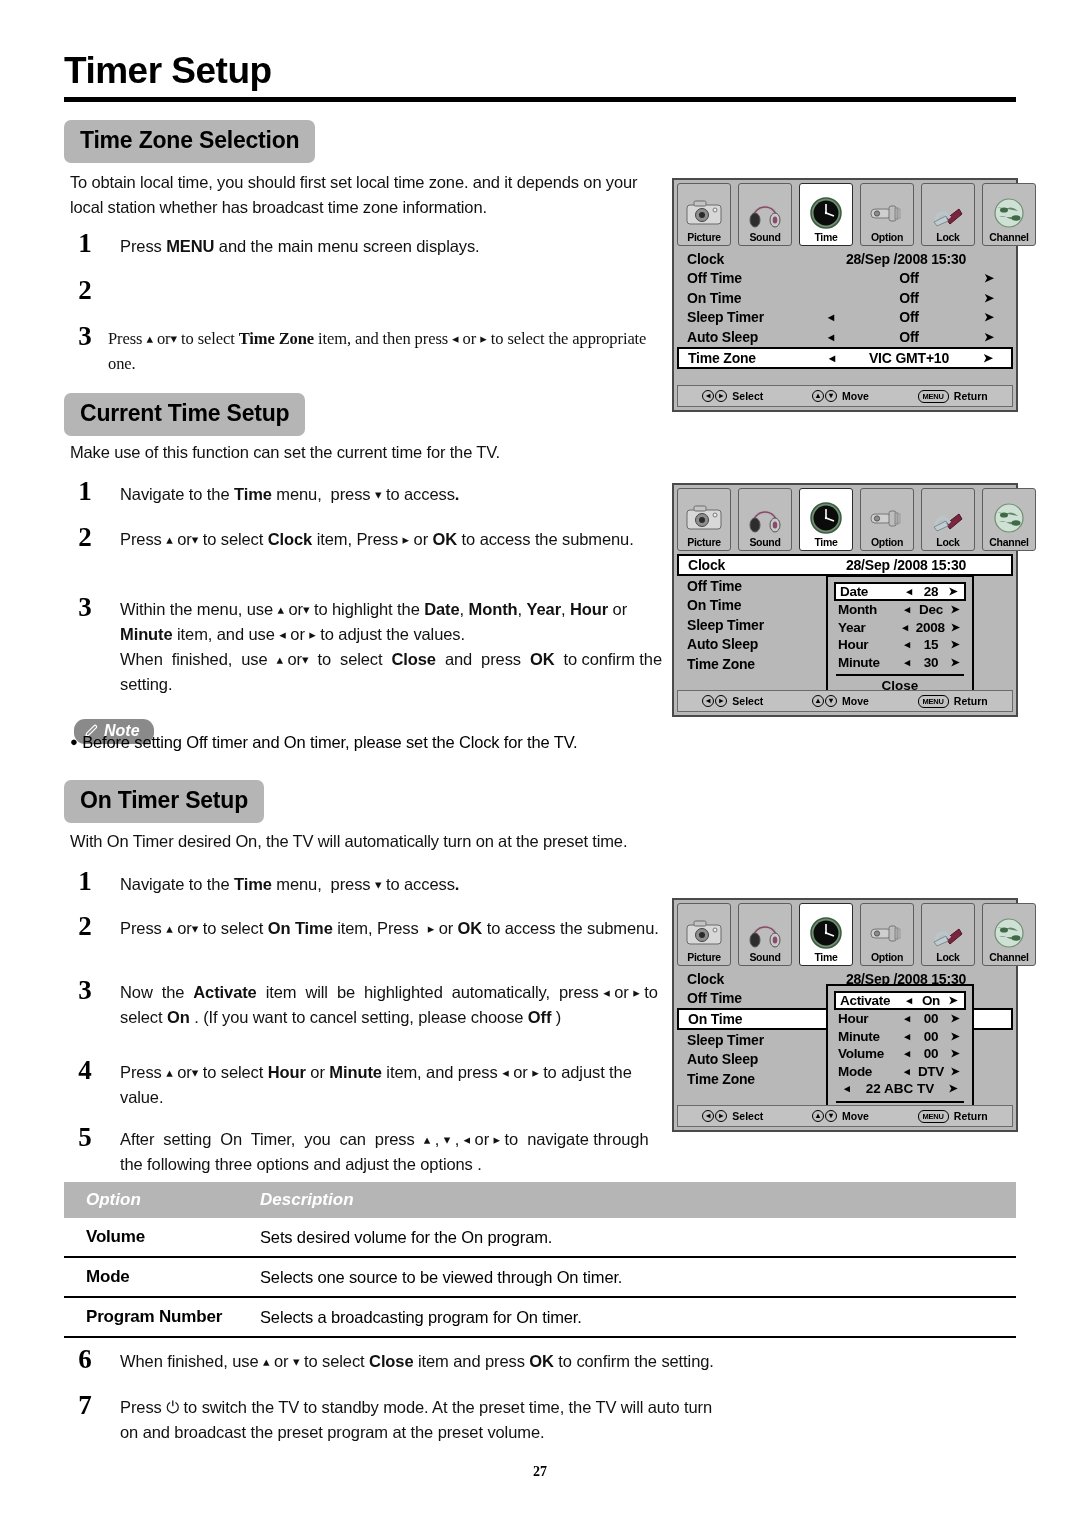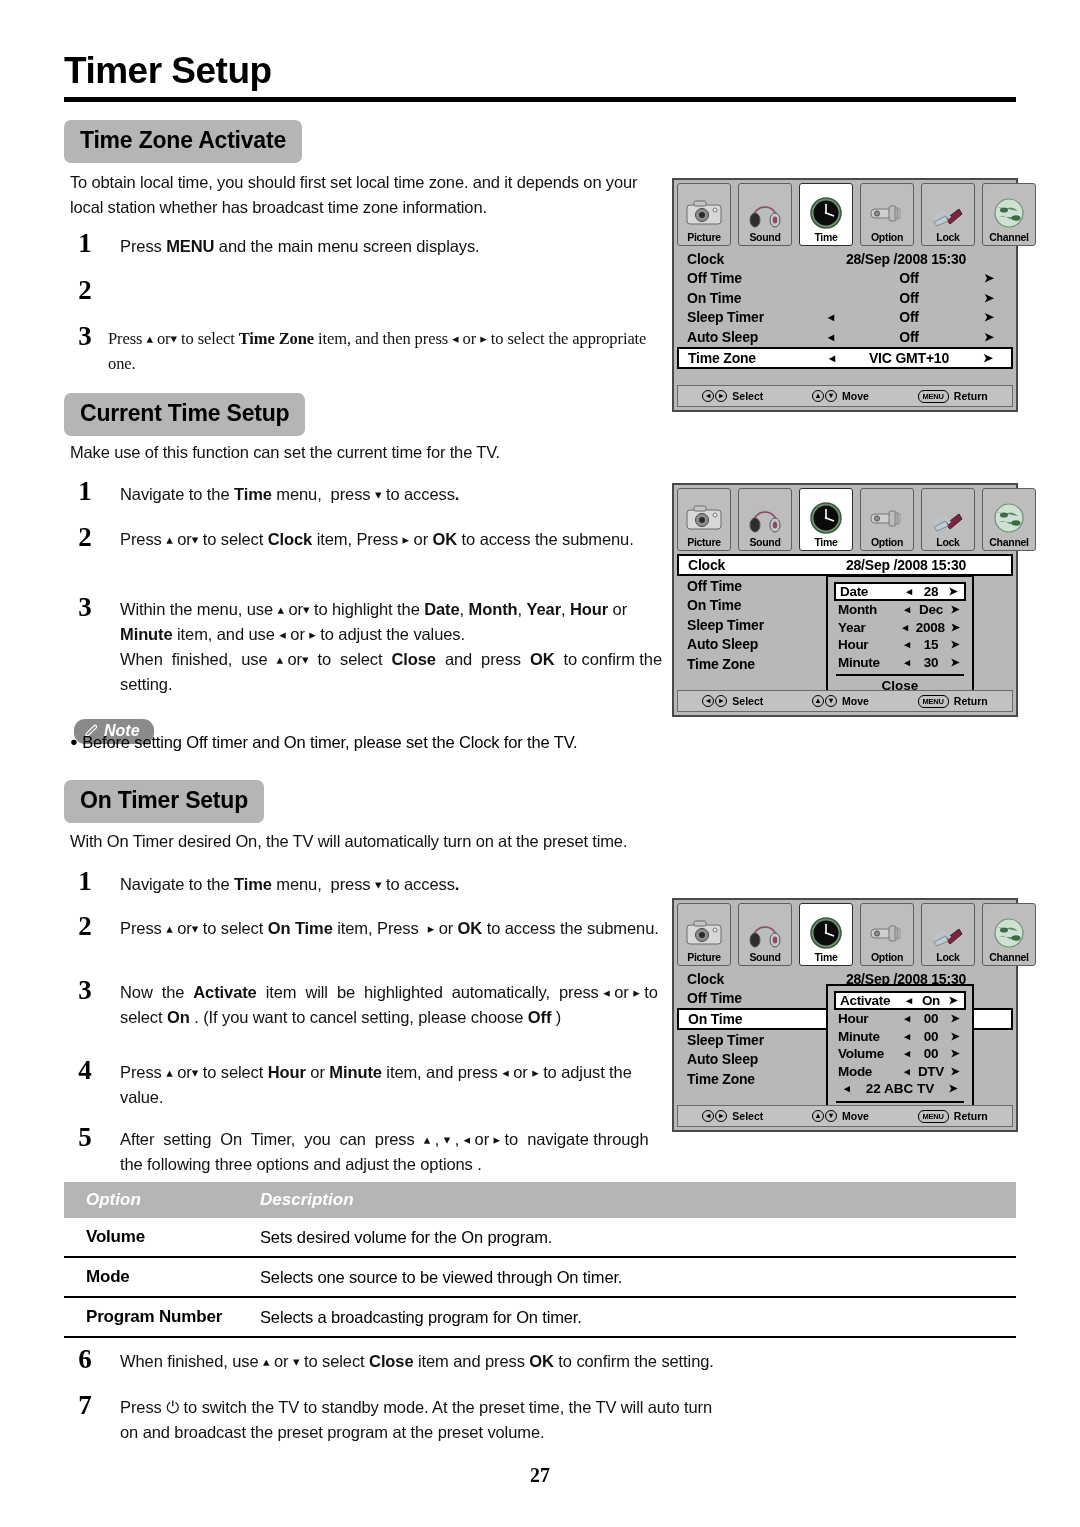--- a/index.html
+++ b/index.html
@@ -100,21 +100,21 @@
   .opt-row {
     display:flex; align-items:center; height:40px;
     border-bottom:2.5px solid #000;
   }
   .opt-row .c1 { font-weight:bold; font-size:17px; letter-spacing:-0.2px;}
   .opt-row .c2 { font-size:16.5px; letter-spacing:-0.15px;}
 
   
   .page-no {
     position:absolute; left:0; width:1080px; top:1464px;
-    text-align:center; font-size:20px; font-weight:bold;
+    text-align:center; font-size:14px; font-weight:bold;
     font-family:"Liberation Serif", serif;
   }
 
   
   .osd {
     position:absolute;
     width:346px; height:234px;
     background:#b8b8b8;
     border:2px solid #4a4a4a;
     font-size:0;
@@ -198,21 +198,21 @@
   .pp-r { width:26px; text-align:center; font-size:11px;}
 </style>
 </head>
 <body>
 
 <div class="page">
 
   <div class="page-title">Timer Setup</div>
   <div class="title-rule"></div>
 
-  <div class="chip" style="left:64px; top:120px;">Time Zone Activate</div>
+  <div class="chip" style="left:64px; top:120px;">Time Zone Selection</div>
 
   <div class="para" style="left:70px; top:170px; width:600px;">To obtain local time, you should first set local time zone. and it depends on your local station whether has broadcast time zone information.</div>
 
   <div class="step-num" style="left:72px; top:228px;">1</div>
   <div class="step-body" style="left:120px; top:234px; width:560px;">Press <b>MENU</b> and the main menu screen displays.</div>
 
   <div class="step-num" style="left:72px; top:275px;">2</div>
 
   <div class="step-num" style="left:72px; top:321px;">3</div>
   <div class="step-body" style="left:108px; top:326px; width:550px;font-family:Liberation Serif, serif;">Press <span class="ar">▴</span> or<span class="ar">▾</span> to select <b>Time Zone</b> item, and then press <span class="ar">◂</span> or <span class="ar">▸</span> to select the appropriate one.</div>

